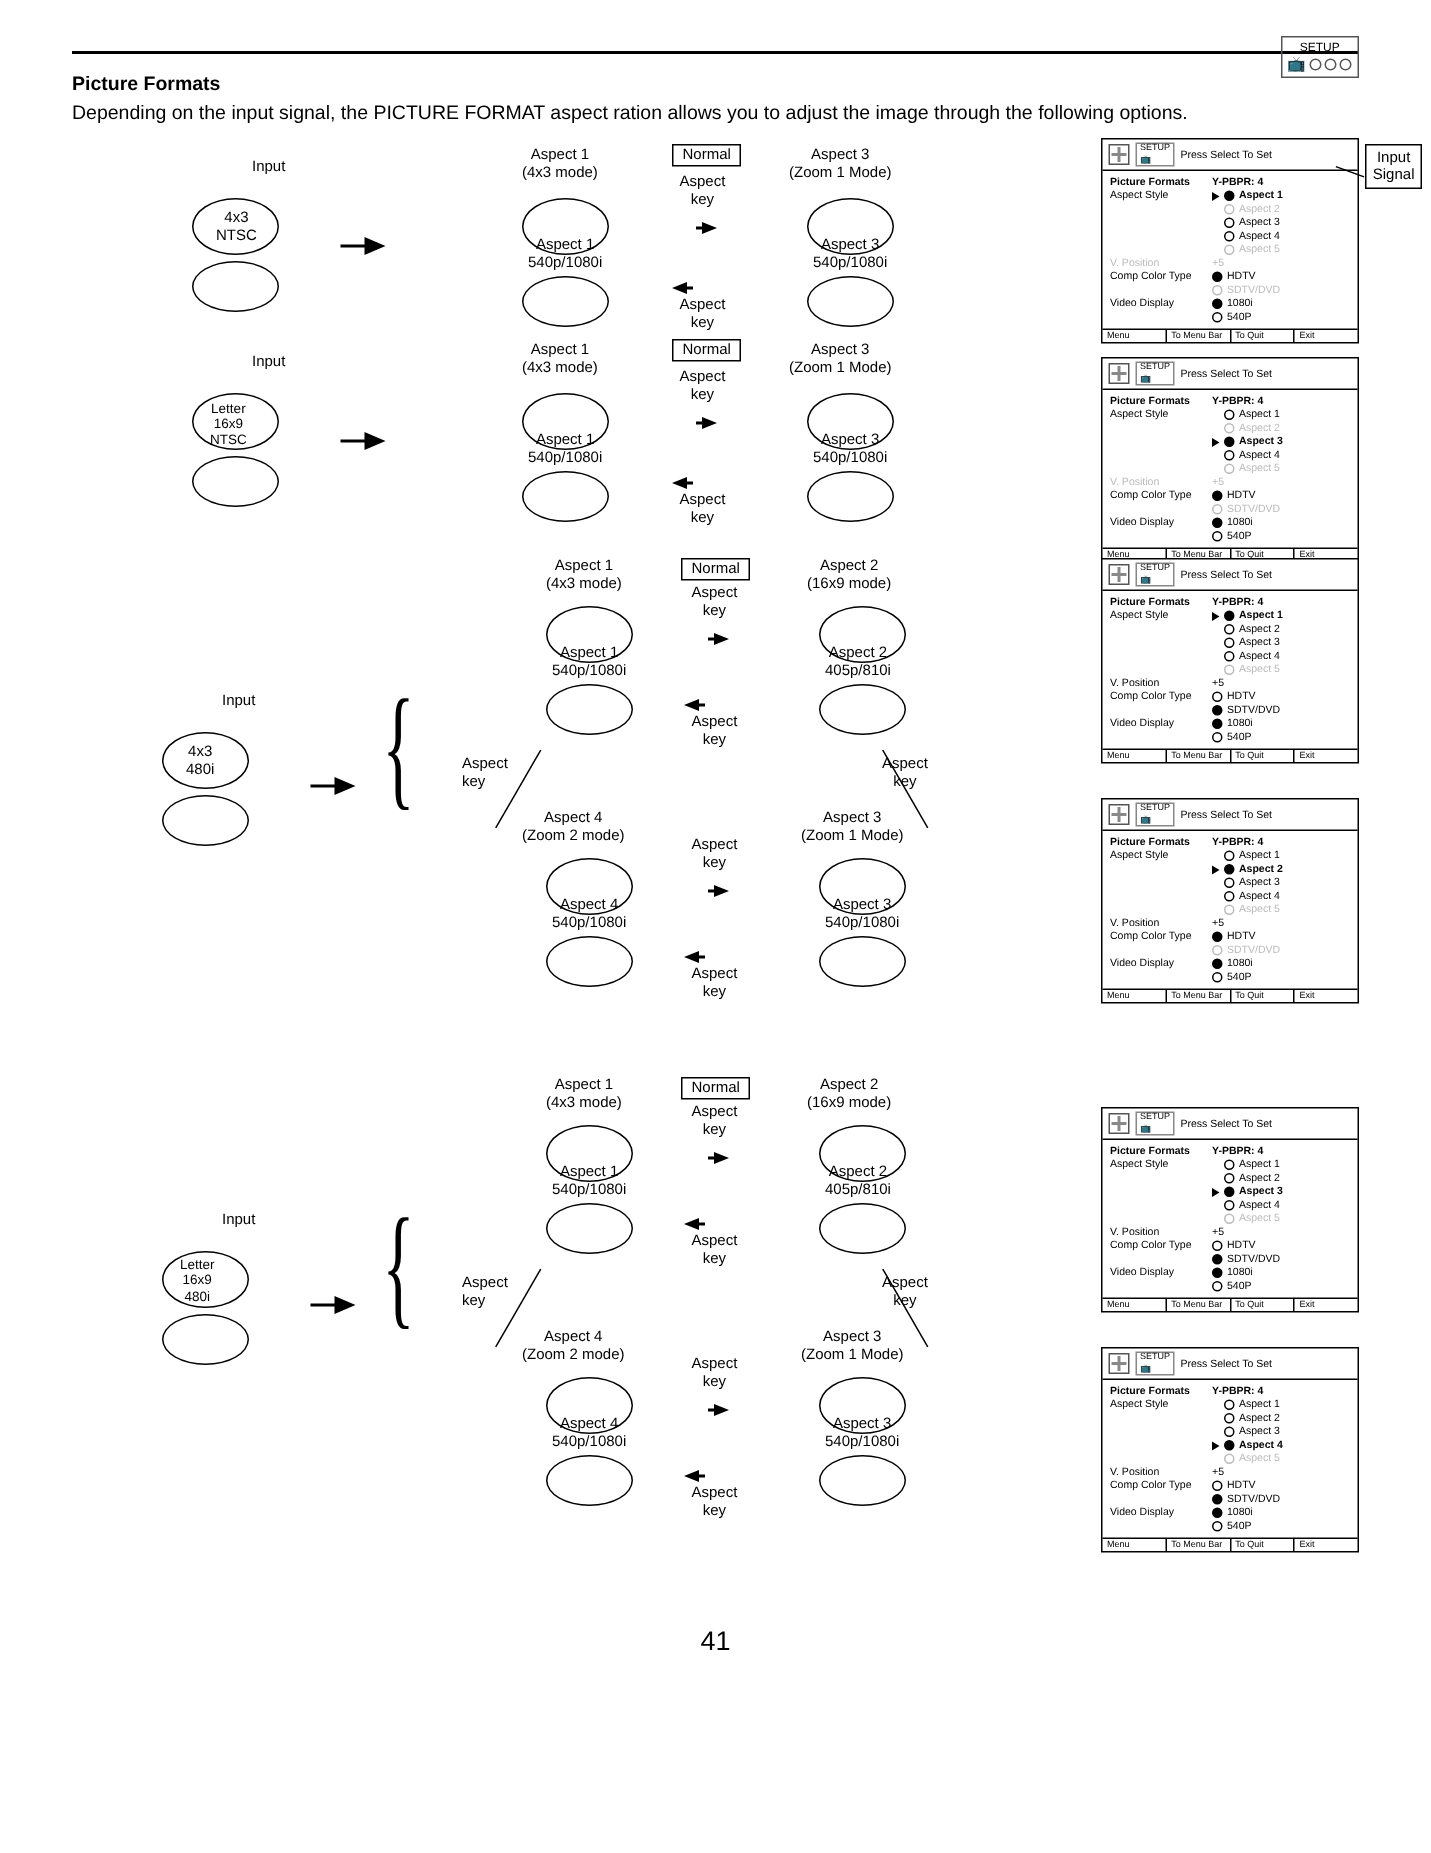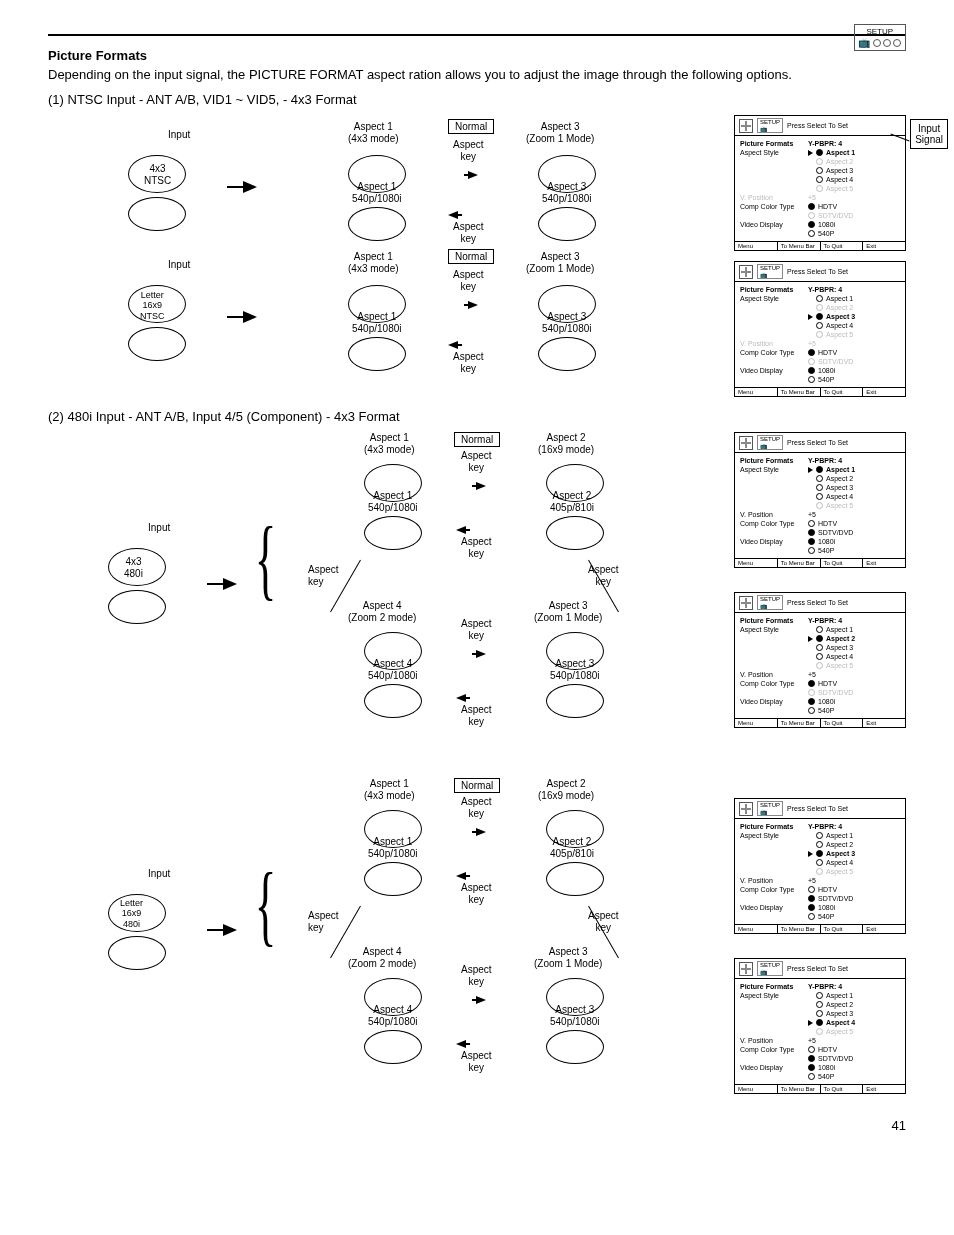--- a/index.html
+++ b/index.html
@@ -41,21 +41,21 @@
   .radio{width:5px;height:5px;border:1px solid #000;border-radius:50%;display:inline-block;flex:none}
   .radio.sel{background:#000}
   .grey{color:#bbb}
   .grey .radio{border-color:#bbb}
   .ptr{width:0;height:0;border-top:3px solid transparent;border-bottom:3px solid transparent;border-left:5px solid #000;display:inline-block;flex:none}
   .osd-foot{display:flex;border-top:1px solid #000;font-size:6px}
   .osd-foot div{flex:1;padding:1px 3px;border-right:1px solid #000}
   .osd-foot div:last-child{border-right:0}
   .input-signal{position:absolute;border:1px solid #000;padding:3px 4px;font-size:10px;text-align:center}
   .input-signal-line{position:absolute;border-top:1px solid #000}
-  .pg{ text-align:right;font-size:13px;margin-bottom:30px}
+  .pg{ text-align:center;font-size:18px;margin-top:26px;margin-bottom:30px}
   .diag-line{position:absolute;width:1px;background:#000;transform-origin:top}
 </style>
 </head>
 <body>
 
 <div class="page">
 
   <div class="top-icon">
     <div><span>SETUP</span></div>
     <div class="row">
@@ -63,21 +63,20 @@
         <span class="dot"></span>
         <span class="dot"></span>
         <span class="dot"></span>
       </div>
   </div>
 
   <hr class="rule">
 
   <div class="h2">Picture Formats</div>
   <div class="p">Depending on the input signal, the PICTURE FORMAT aspect ration allows you to adjust the image through the following options.</div>
-  <div class="sub">(1)  NTSC Input - ANT A/B, VID1 ~ VID5, - 4x3 Format</div>
 
   <div class="flow-area">
 
     <div class="box lbl" style="left:120px;top:14px">Input</div>
     <div class="box oval-lg" style="left:80px;top:40px"></div>
     <div class="box lbl" style="left:96px;top:48px;white-space:pre">4x3
 NTSC</div>
     <div class="box oval" style="left:80px;top:82px"></div>
 
     <div class="arrow-r" style="left:195px;top:66px"></div>
@@ -300,21 +299,20 @@
             <div>Exit</div>
           </div>
   </div>
       </div>
 
     <div class="input-signal" style="right:-42px;top:4px"><span style="white-space:pre">Input
 Signal</span></div>
     <div class="input-signal-line" style="right:-4px;top:22px;width:20px;transform:rotate(20deg)"></div>
   </div>
 
-  <div class="sub" style="margin-top:14px">(2)  480i Input - ANT A/B, Input 4/5 (Component) - 4x3 Format</div>
 
   <div class="flow-area2">
     <div class="box lbl" style="left:100px;top:90px">Input</div>
     <div class="box oval-lg" style="left:60px;top:116px"></div>
     <div class="box lbl" style="left:76px;top:124px;white-space:pre">4x3
 480i</div>
     <div class="box oval" style="left:60px;top:158px"></div>
 
     <div class="arrow-r" style="left:175px;top:146px"></div>
     <div class="brace" style="left:196px;top:82px">{</div>

